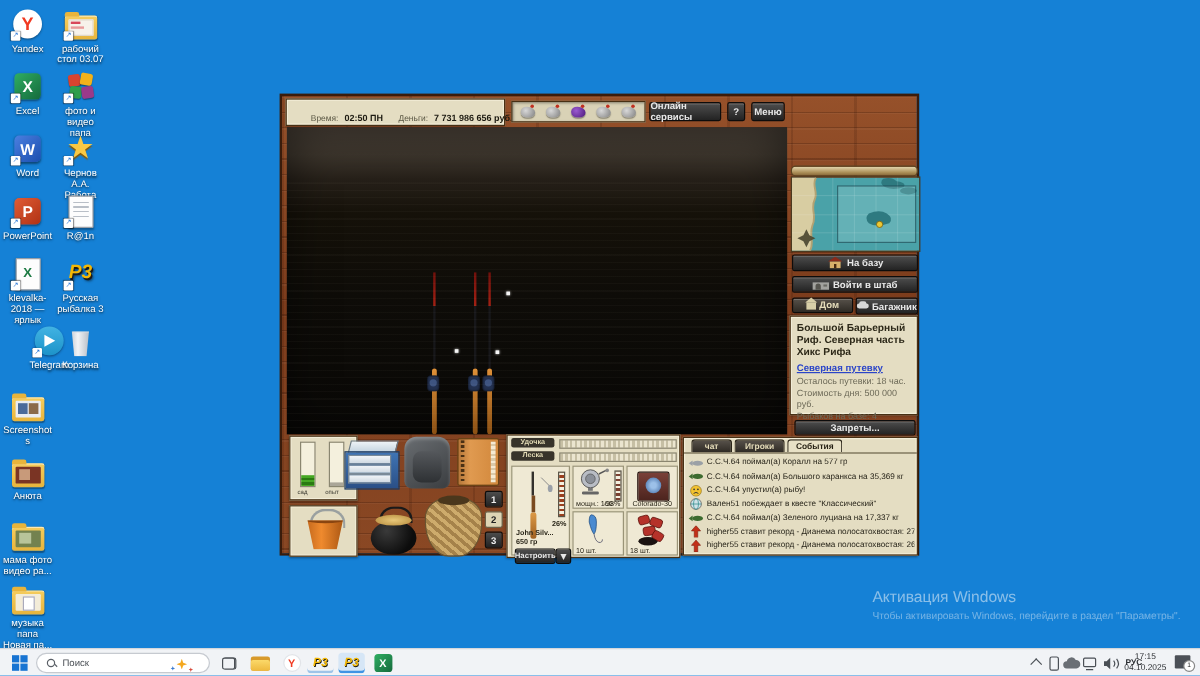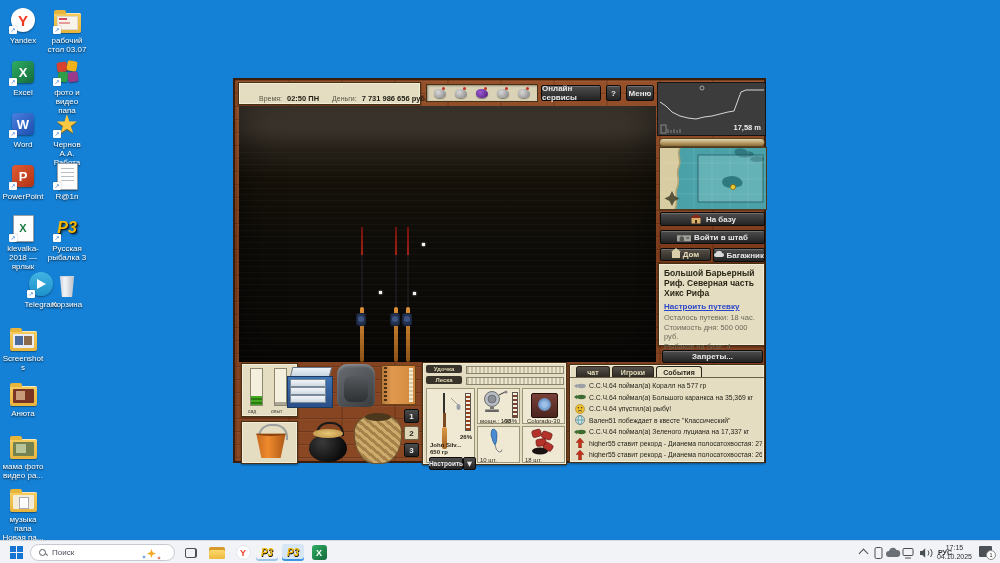--- a/index.html
+++ b/index.html
@@ -333,31 +333,20 @@
     <div class="gbtn" style="left:306px;top:5px;width:60px;height:16px">
       <span>Онлайн сервисы</span>
     </div>
     <div class="gbtn" style="left:371px;top:5px;width:15px;height:16px">
       <span>?</span>
     </div>
     <div class="gbtn" style="left:391px;top:5px;width:28px;height:16px">
       <span>Меню</span>
     </div>
 
-    <div id="sonar">
-      <svg width="107" height="52" viewBox="0 0 107 52">
-        <polyline points="2,19 8,23 14,29 22,33 30,35 38,36 46,34 54,33 62,31 70,29 76,28 80,17 83,9 88,7 106,7" fill="none" stroke="#d6d6d6" stroke-width="1"></polyline>
-        <circle cx="44" cy="5" r="2" fill="none" stroke="#bdbdbd" stroke-width="0.8"></circle>
-        <g stroke="#9a9a9a" stroke-width="0.8" fill="none">
-          <rect x="3" y="42" width="5" height="8"></rect>
-          <path d="M10,50 v-4 M13,50 v-3 M16,50 v-4 M19,50 v-3 M22,50 v-4"></path>
-        </g>
-      </svg>
-      <span class="depth">17,58 m</span>
-    </div>
 
     <div id="scene">
       <div class="rod" style="left:119px;top:121px">
         <div class="rtip"></div>
           <div class="rshaft"></div>
           <div class="rhandle"></div>
           <div class="rreel"></div>
       </div>
       <div class="rod" style="left:153px;top:121px">
         <div class="rtip"></div>
@@ -420,21 +409,21 @@
     <div class="gbtn" style="left:478px;top:168px;width:52px;height:14px">
       <span style="position:relative;width:11px;height:4px;background:#d8d8d8;border-radius:2px;display:inline-block">
           <span style="position:absolute;left:2px;top:-2.5px;width:6px;height:3px;background:#d8d8d8;border-radius:2px 2px 0 0"></span>
         </span>
       <span>Багажник</span>
     </div>
 
     <div class="panel" style="left:423px;top:183px;width:107px;height:83px">
       <div id="locinfo">
         <div class="title">Большой Барьерный Риф. Северная часть Хикс Рифа</div>
-        <span class="link">Настроить путевку</span>
+        <span class="link">Северная путевку</span>
         <div class="gray">Осталось путевки: 18 час.</div>
         <div class="gray">Стоимость дня: 500 000 руб.</div>
         <div class="gray">Рыбаков на базе: 4</div>
       </div>
     </div>
 
     <div class="gbtn" style="left:427px;top:270px;width:101px;height:13px">
       <span>Запреты...</span>
     </div>
 
@@ -621,20 +610,24 @@
         <span class="cicon">
             <svg width="8" height="10" viewBox="0 0 8 10">
               <polygon points="4,0 8,4.5 5.5,4.5 5.5,10 2.5,10 2.5,4.5 0,4.5" fill="#c23018" stroke="#701808" stroke-width="0.4"></polygon>
             </svg>
           </span>
         <span class="ctext">higher55 ставит рекорд - Дианема полосатохвостая: 268 гр</span>
       </div>
     </div>
   </div>
 
+  <div id="wm">
+    <div class="t1">Активация Windows</div>
+    <div class="t2">Чтобы активировать Windows, перейдите в раздел "Параметры".</div>
+  </div>
 
   <div id="taskbar">
     <div class="winlogo">
         <span></span>
         <span></span>
         <span></span>
         <span></span>
       </div>
 
     <div id="searchbox">

